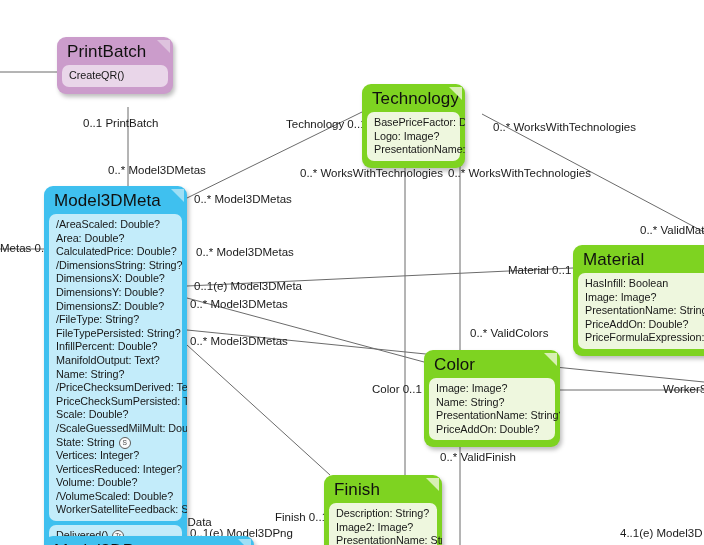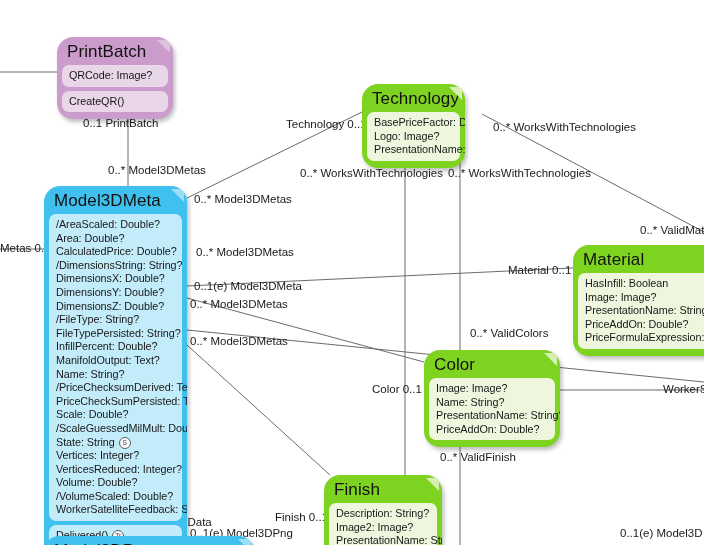--- a/index.html
+++ b/index.html
@@ -28,21 +28,21 @@
     font-family: "Liberation Sans", sans-serif;
     font-size: 11.5px;
     color: #1a1a1a;
     white-space: nowrap;
     line-height: 1;
   }
 
   
   .node {
     position: absolute;
-    border-radius: 16px;
+    border-radius: 9px;
     box-sizing: border-box;
     box-shadow: 2px 3px 4px rgba(0,0,0,0.26);
     padding: 3px;
     overflow: hidden;
   }
   .node-title {
     font-size: 17px;
     line-height: 21px;
     padding: 1px 7px 3px 7px;
     color: #10100f;
@@ -139,31 +139,28 @@
       <div class="edge-label" style="left: 190px; top: 336px;">0..* Model3DMetas</div>
       <div class="edge-label" style="left: 640px; top: 225px;">0..* ValidMate</div>
       <div class="edge-label" style="left: 508px; top: 265px;">Material 0..1</div>
       <div class="edge-label" style="left: 470px; top: 328px;">0..* ValidColors</div>
       <div class="edge-label" style="left: 372px; top: 384px;">Color 0..1</div>
       <div class="edge-label" style="left: 663px; top: 384px;">WorkerSa</div>
       <div class="edge-label" style="left: 424px; top: 452px; padding-left: 16px;">0..* ValidFinish</div>
       <div class="edge-label" style="left: 275px; top: 512px;">Finish 0..1</div>
       <div class="edge-label" style="left: 105px; top: 517px;">0..1(e) Model3DData</div>
       <div class="edge-label" style="left: 190px; top: 528px;">0..1(e) Model3DPng</div>
-      <div class="edge-label" style="left: 620px; top: 528px;">0..1(e) Model3D</div>
+      <div class="edge-label" style="left: 620px; top: 528px;">4..1(e) Model3D</div>
       <div class="edge-label" style="left: 120px; top: 541px;">0..1(e) Model3DMeta</div>
     </div>
 
   <div id="nodes-layer">
       <div class="node theme-purple" style="left: 57px; top: 37px; width: 116px;">
         <div class="corner-fold"></div>
         <div class="node-title">PrintBatch</div>
-        <div class="compartment">
-          <div class="member">QRCode: Image?</div>
-        </div>
         <div class="compartment">
           <div class="member">CreateQR()</div>
         </div>
       </div>
       <div class="node theme-green" style="left: 362px; top: 84px; width: 103px;">
         <div class="corner-fold"></div>
         <div class="node-title">Technology</div>
         <div class="compartment">
           <div class="member">BasePriceFactor: Double?</div>
           <div class="member">Logo: Image?</div>

